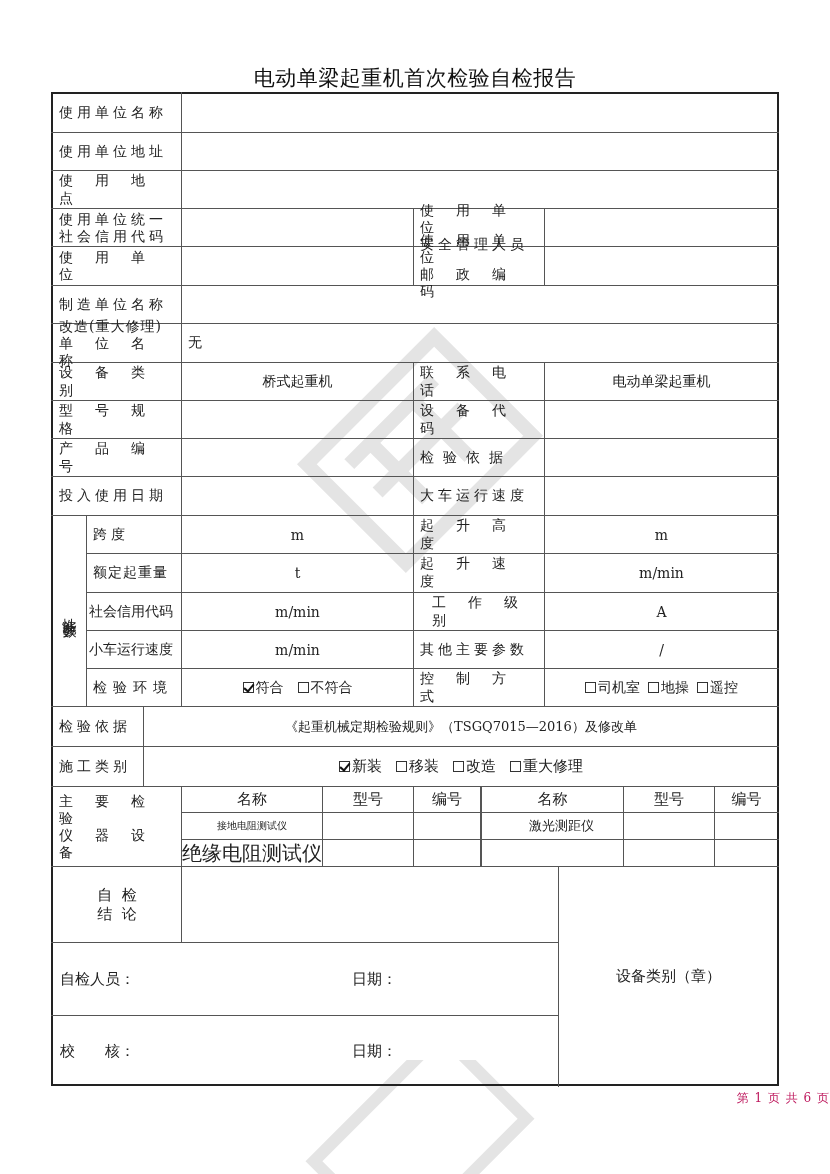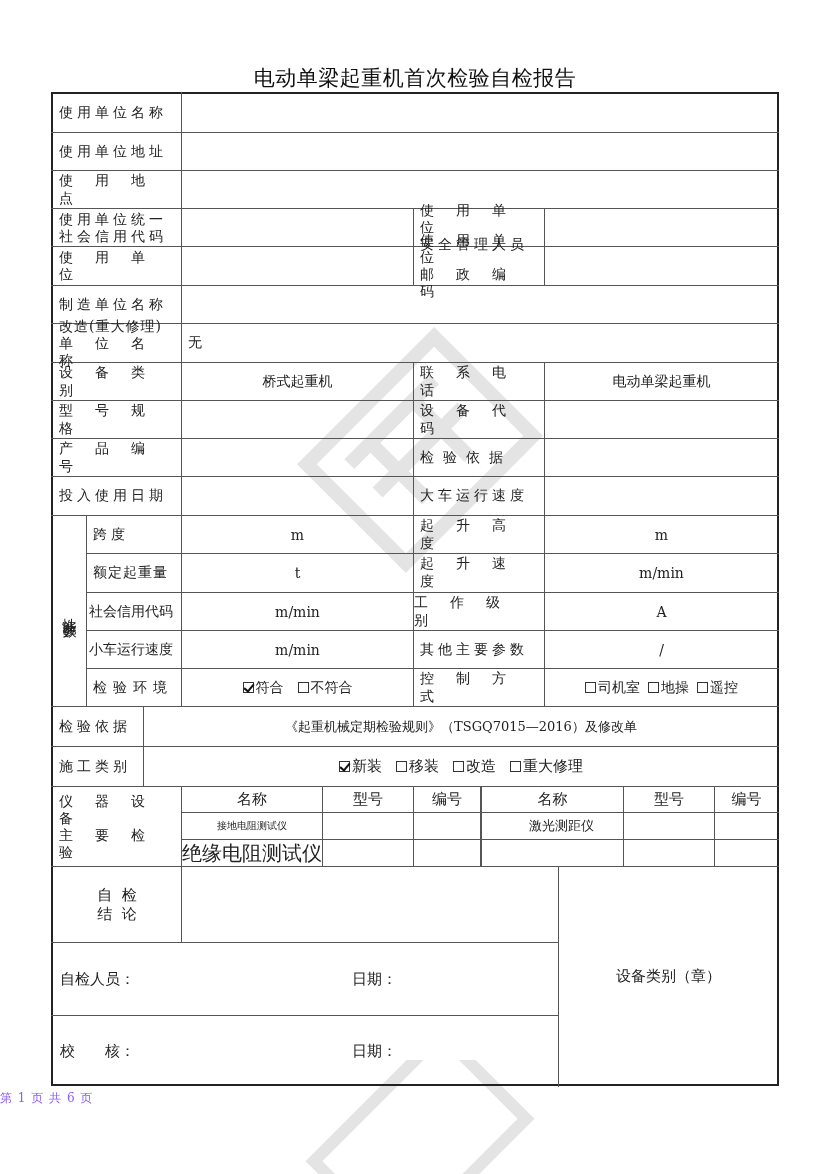--- a/index.html
+++ b/index.html
@@ -12,21 +12,21 @@
   .hl { position:absolute; height:0; border-top:1px solid #555; }
   .vl { position:absolute; width:0; border-left:1px solid #555; }
   .cell { position:absolute; display:flex; align-items:center; box-sizing:border-box; font-size:14px; color:#222; }
   .lbl { justify-content:space-between; padding:0 6px 0 6px; }
   .lbl span { display:inline-block; }
   .lbl2 { flex-direction:column; justify-content:center; padding:0 6px; line-height:17px; }
   .lbl2 .ln { display:flex; justify-content:space-between; width:100%; }
   .center { justify-content:center; }
   .left { justify-content:flex-start; padding-left:8px; }
   .watermark { position:absolute; pointer-events:none; opacity:0.10; }
-  .footer { position:absolute; top:1090px; left:0; width:830px; text-align:left; font-size:12px; color:#8b5cf6; letter-spacing:1px; }
+  .footer { position:absolute; top:1090px; left:0; width:830px; text-align:right; font-size:12px; color:#be185d; letter-spacing:1px; }
   .cb { display:inline-block; width:11px; height:11px; border:1px solid #333; margin-right:2px; position:relative; vertical-align:-1px; box-sizing:border-box; }
   .cb.on::after { content:""; position:absolute; left:2px; top:-1px; width:4px; height:8px; border-right:2px solid #111; border-bottom:2px solid #111; transform:rotate(40deg); }
   .opt { margin:0 7px; white-space:nowrap; }
   .vert { flex-direction:column; justify-content:center; line-height:19px; }
 </style>
 </head>
 <body>
 
 <div class="title">电动单梁起重机首次检验自检报告</div>
 
@@ -184,21 +184,21 @@
 <div class="cell center" style="left:182px;top:554px;width:231px;height:38px">t</div>
 <div class="cell lbl" style="left:414px;top:554px;width:130px;height:38px;letter-spacing:22px">
     <span>起升速度</span>
   </div>
 <div class="cell center" style="left:545px;top:554px;width:233px;height:38px">m/min</div>
 
 <div class="cell lbl" style="left:87px;top:593px;width:94px;height:37px;padding:0 2px">
     <span>社会信用代码</span>
   </div>
 <div class="cell center" style="left:182px;top:593px;width:231px;height:37px">m/min</div>
-<div class="cell lbl" style="left:408px;top:593px;width:130px;height:37px;letter-spacing:22px">
+<div class="cell lbl" style="left:426px;top:593px;width:130px;height:37px;letter-spacing:22px">
     <span>工作级别</span>
   </div>
 <div class="cell center" style="left:545px;top:593px;width:233px;height:37px">A</div>
 
 <div class="cell lbl" style="left:87px;top:631px;width:94px;height:37px;padding:0 2px">
     <span>小车运行速度</span>
   </div>
 <div class="cell center" style="left:182px;top:631px;width:231px;height:37px">m/min</div>
 <div class="cell lbl" style="left:414px;top:631px;width:130px;height:37px;letter-spacing:4px">
     <span>其他主要参数</span>
@@ -230,22 +230,22 @@
     <span>施工类别</span>
   </div>
 <div class="cell center" style="left:144px;top:747px;width:634px;height:39px;font-size:15px">
   <span class="opt"><span class="cb on"></span><span>新装</span></span>
   <span class="opt"><span class="cb"></span><span>移装</span></span>
   <span class="opt"><span class="cb"></span><span>改造</span></span>
   <span class="opt"><span class="cb"></span><span>重大修理</span></span>
 </div>
 
 <div class="cell lbl2" style="left:53px;top:787px;width:128px;height:79px">
+  <div class="ln" style="letter-spacing:22px">主要检验</div>
   <div class="ln" style="letter-spacing:22px">仪器设备</div>
-  <div class="ln" style="letter-spacing:22px">主要检验</div>
 </div>
 
 <div class="cell center" style="left:182px;top:787px;width:140px;height:25px;font-size:15px">名称</div>
 <div class="cell center" style="left:323px;top:787px;width:90px;height:25px;font-size:15px">型号</div>
 <div class="cell center" style="left:414px;top:787px;width:66px;height:25px;font-size:15px">编号</div>
 <div class="cell center" style="left:482px;top:787px;width:141px;height:25px;font-size:15px">名称</div>
 <div class="cell center" style="left:624px;top:787px;width:90px;height:25px;font-size:15px">型号</div>
 <div class="cell center" style="left:715px;top:787px;width:63px;height:25px;font-size:15px">编号</div>
 
 <div class="cell center" style="left:182px;top:813px;width:140px;height:26px;font-size:10px">接地电阻测试仪</div>

